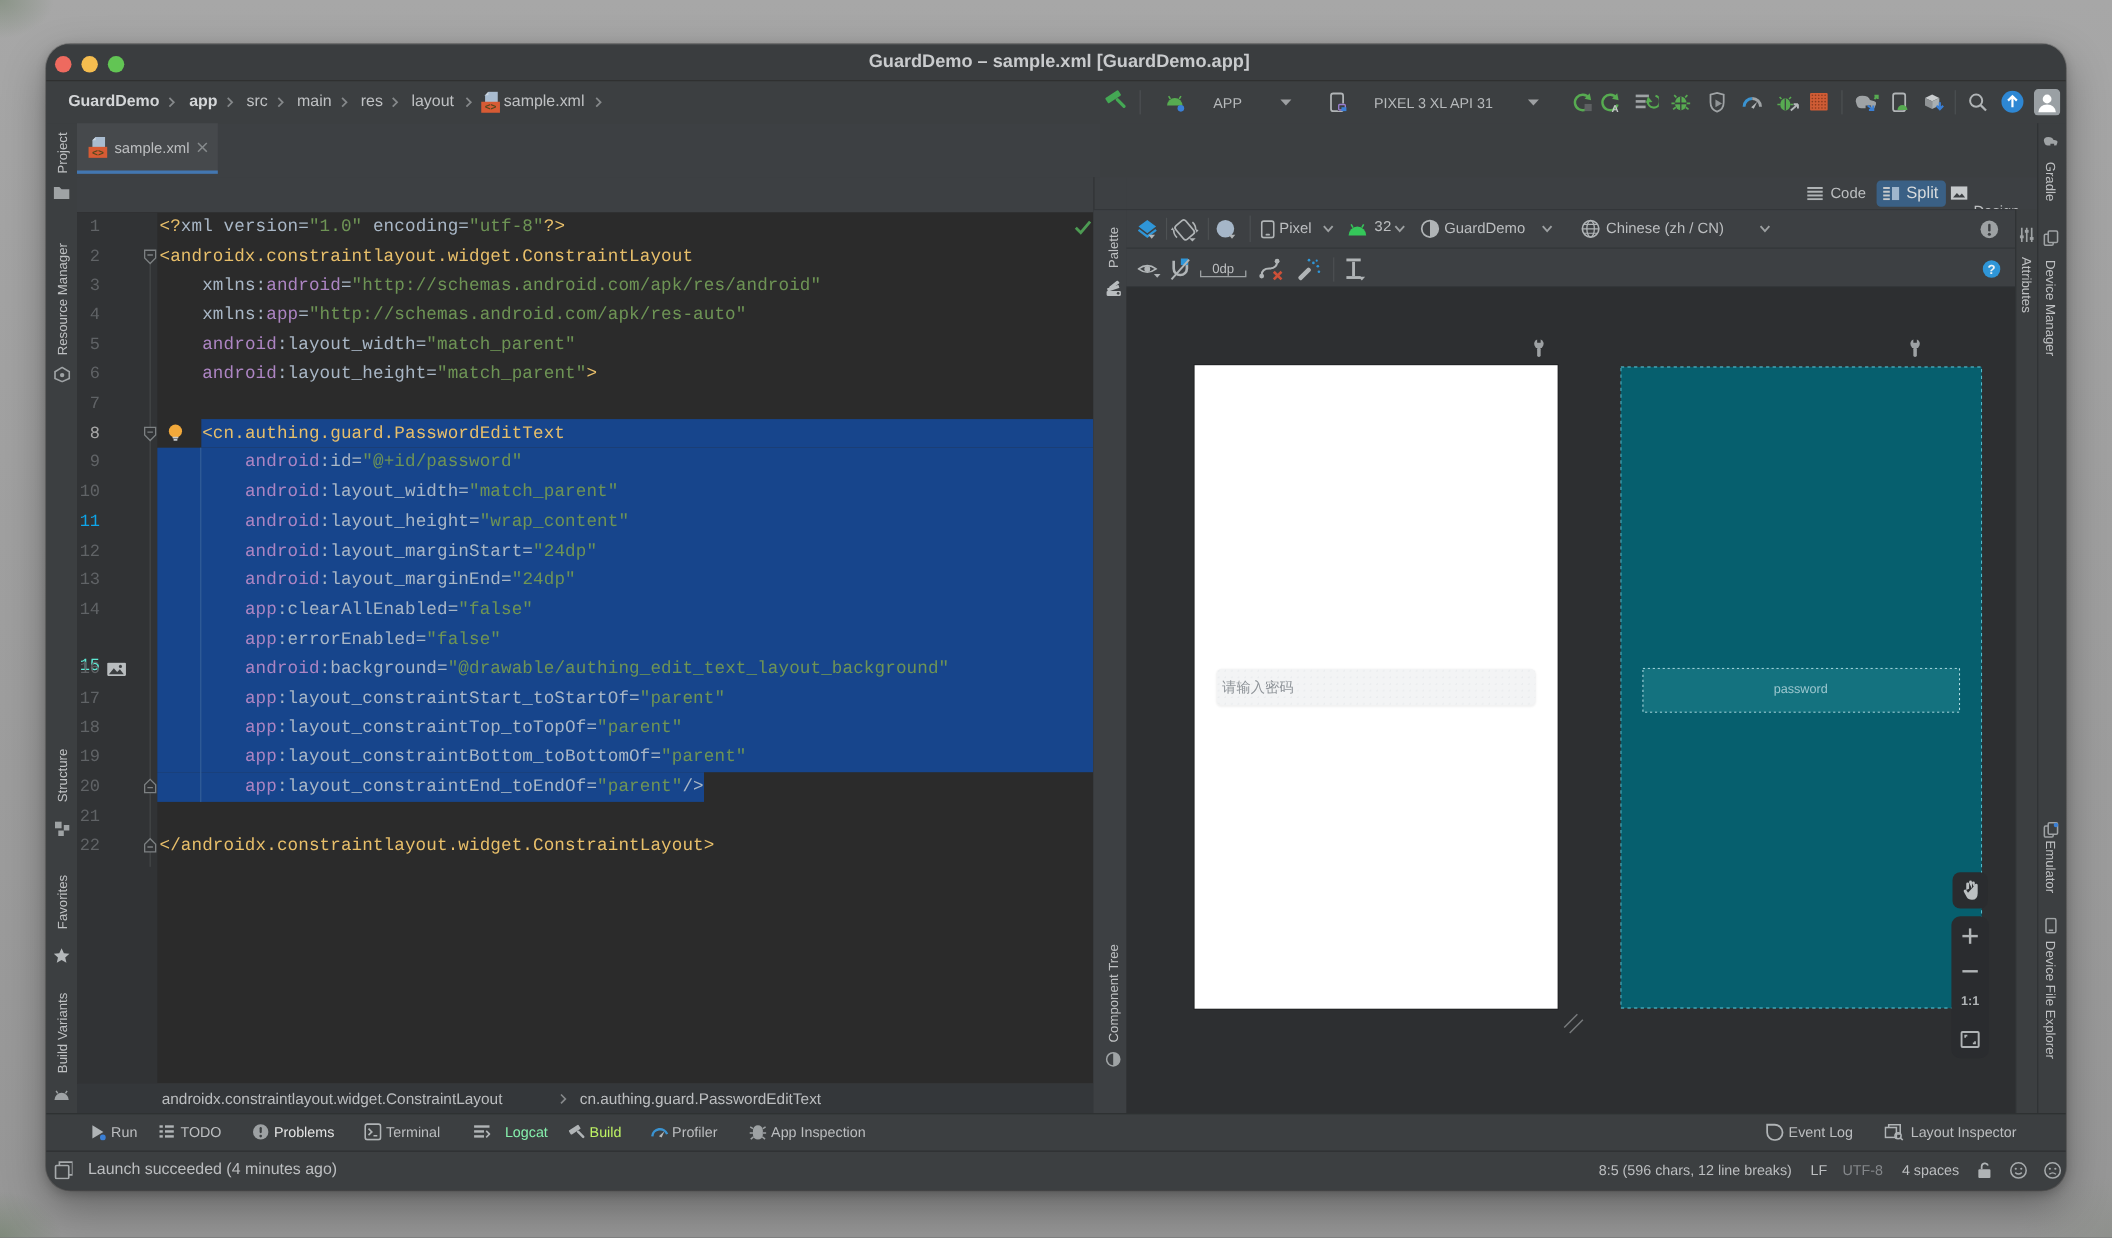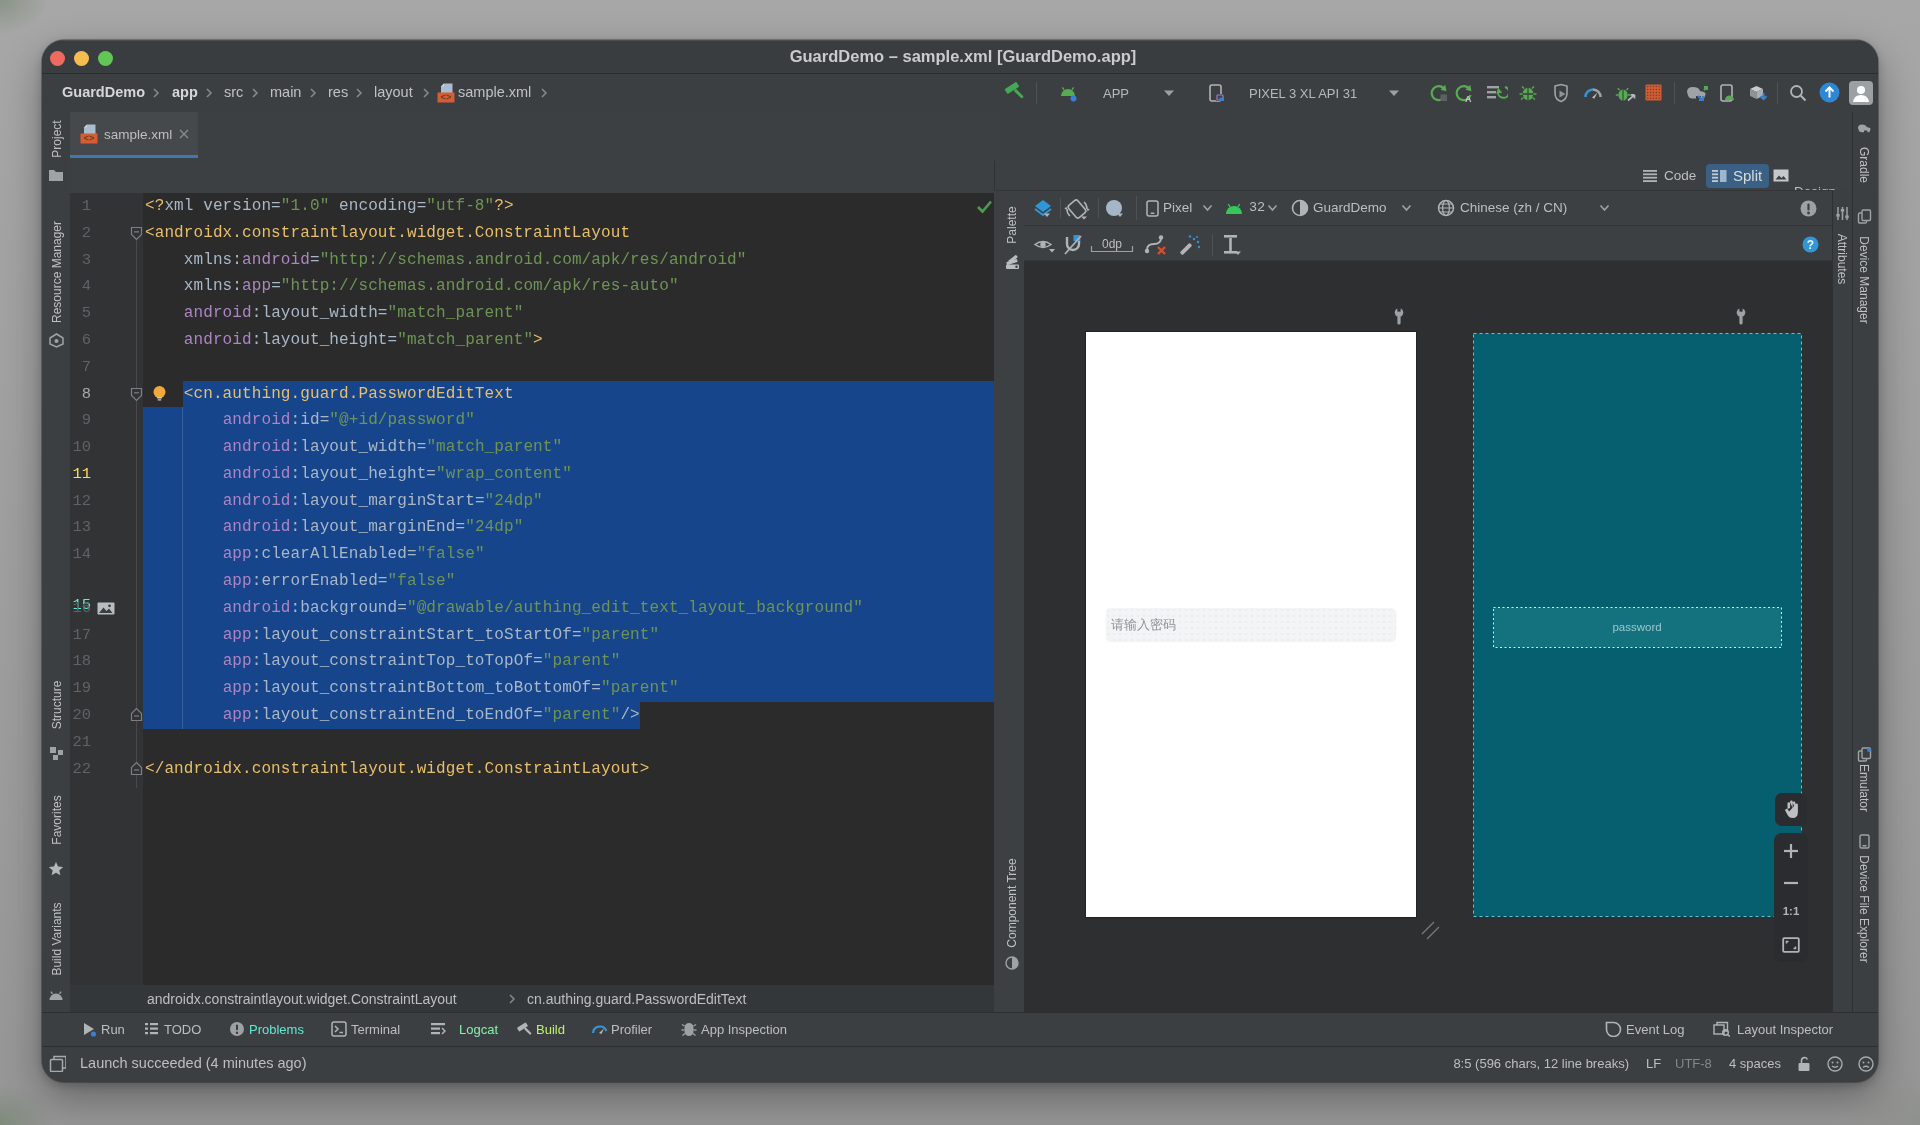--- a/index.html
+++ b/index.html
@@ -272,21 +272,21 @@
 <div class="ln" style="top:193.0px;color:#606366">1</div>
 <div class="ln" style="top:219.8px;color:#606366">2</div>
 <div class="ln" style="top:246.6px;color:#606366">3</div>
 <div class="ln" style="top:273.4px;color:#606366">4</div>
 <div class="ln" style="top:300.1px;color:#606366">5</div>
 <div class="ln" style="top:326.9px;color:#606366">6</div>
 <div class="ln" style="top:353.7px;color:#606366">7</div>
 <div class="ln" style="top:380.5px;color:#a8a8a8">8</div>
 <div class="ln" style="top:407.3px;color:#606366">9</div>
 <div class="ln" style="top:434.1px;color:#606366">10</div>
-<div class="ln" style="top:460.9px;color:#fde047">11</div>
+<div class="ln" style="top:460.9px;color:#0ea5e9">11</div>
 <div class="ln" style="top:487.6px;color:#606366">12</div>
 <div class="ln" style="top:514.4px;color:#606366">13</div>
 <div class="ln" style="top:541.2px;color:#606366">14</div>
 <div class="ln" style="top:592px;color:#5eead4">15</div>
 <div class="ln" style="top:594.8px;color:#606366">16</div>
 <div class="ln" style="top:621.6px;color:#606366">17</div>
 <div class="ln" style="top:648.4px;color:#606366">18</div>
 <div class="ln" style="top:675.1px;color:#606366">19</div>
 <div class="ln" style="top:701.9px;color:#606366">20</div>
 <div class="ln" style="top:728.7px;color:#606366">21</div>
@@ -561,21 +561,21 @@
           <rect x="6" y="5.5" width="8" height="2.2" fill="#b0b4b6"></rect>
           <rect x="1" y="10" width="3" height="2.2" fill="#b0b4b6"></rect>
           <rect x="6" y="10" width="8" height="2.2" fill="#b0b4b6"></rect>
         </svg>
 <div class="txt" style="left:164px;top:1022.5px;font-size:13px;line-height:13px;color:#bcbec0;font-weight:normal;">TODO</div>
 <svg class="abs" style="left:229px;top:1021px" width="16" height="16" viewBox="0 0 16 16">
           <circle cx="8" cy="8" r="7" fill="#9da1a3"></circle>
           <rect x="7" y="3.6" width="2" height="5.6" rx="1" fill="#3c3f41"></rect>
           <circle cx="8" cy="11.8" r="1.2" fill="#3c3f41"></circle>
         </svg>
-<div class="txt" style="left:249px;top:1022.5px;font-size:13px;line-height:13px;color:#5eead4;font-weight:normal;">Problems</div>
+<div class="txt" style="left:249px;top:1022.5px;font-size:13px;line-height:13px;color:#e5e5e5;font-weight:normal;">Problems</div>
 <svg class="abs" style="left:331px;top:1021px" width="16" height="16" viewBox="0 0 16 16">
           <rect x="1" y="1" width="14" height="14" rx="2" fill="none" stroke="#b0b4b6" stroke-width="1.5"></rect>
           <path d="M4 5 l3 3 l-3 3" stroke="#b0b4b6" stroke-width="1.5" fill="none"></path>
           <line x1="8.5" y1="11.5" x2="12" y2="11.5" stroke="#b0b4b6" stroke-width="1.5"></line>
         </svg>
 <div class="txt" style="left:351px;top:1022.5px;font-size:13px;line-height:13px;color:#bcbec0;font-weight:normal;">Terminal</div>
 <svg class="abs" style="left:430px;top:1021px" width="16" height="16" viewBox="0 0 16 16">
           <rect x="1" y="2" width="14" height="2.2" fill="#b0b4b6"></rect>
           <rect x="1" y="6.5" width="9" height="2.2" fill="#b0b4b6"></rect>
           <rect x="1" y="11" width="9" height="2.2" fill="#b0b4b6"></rect>

